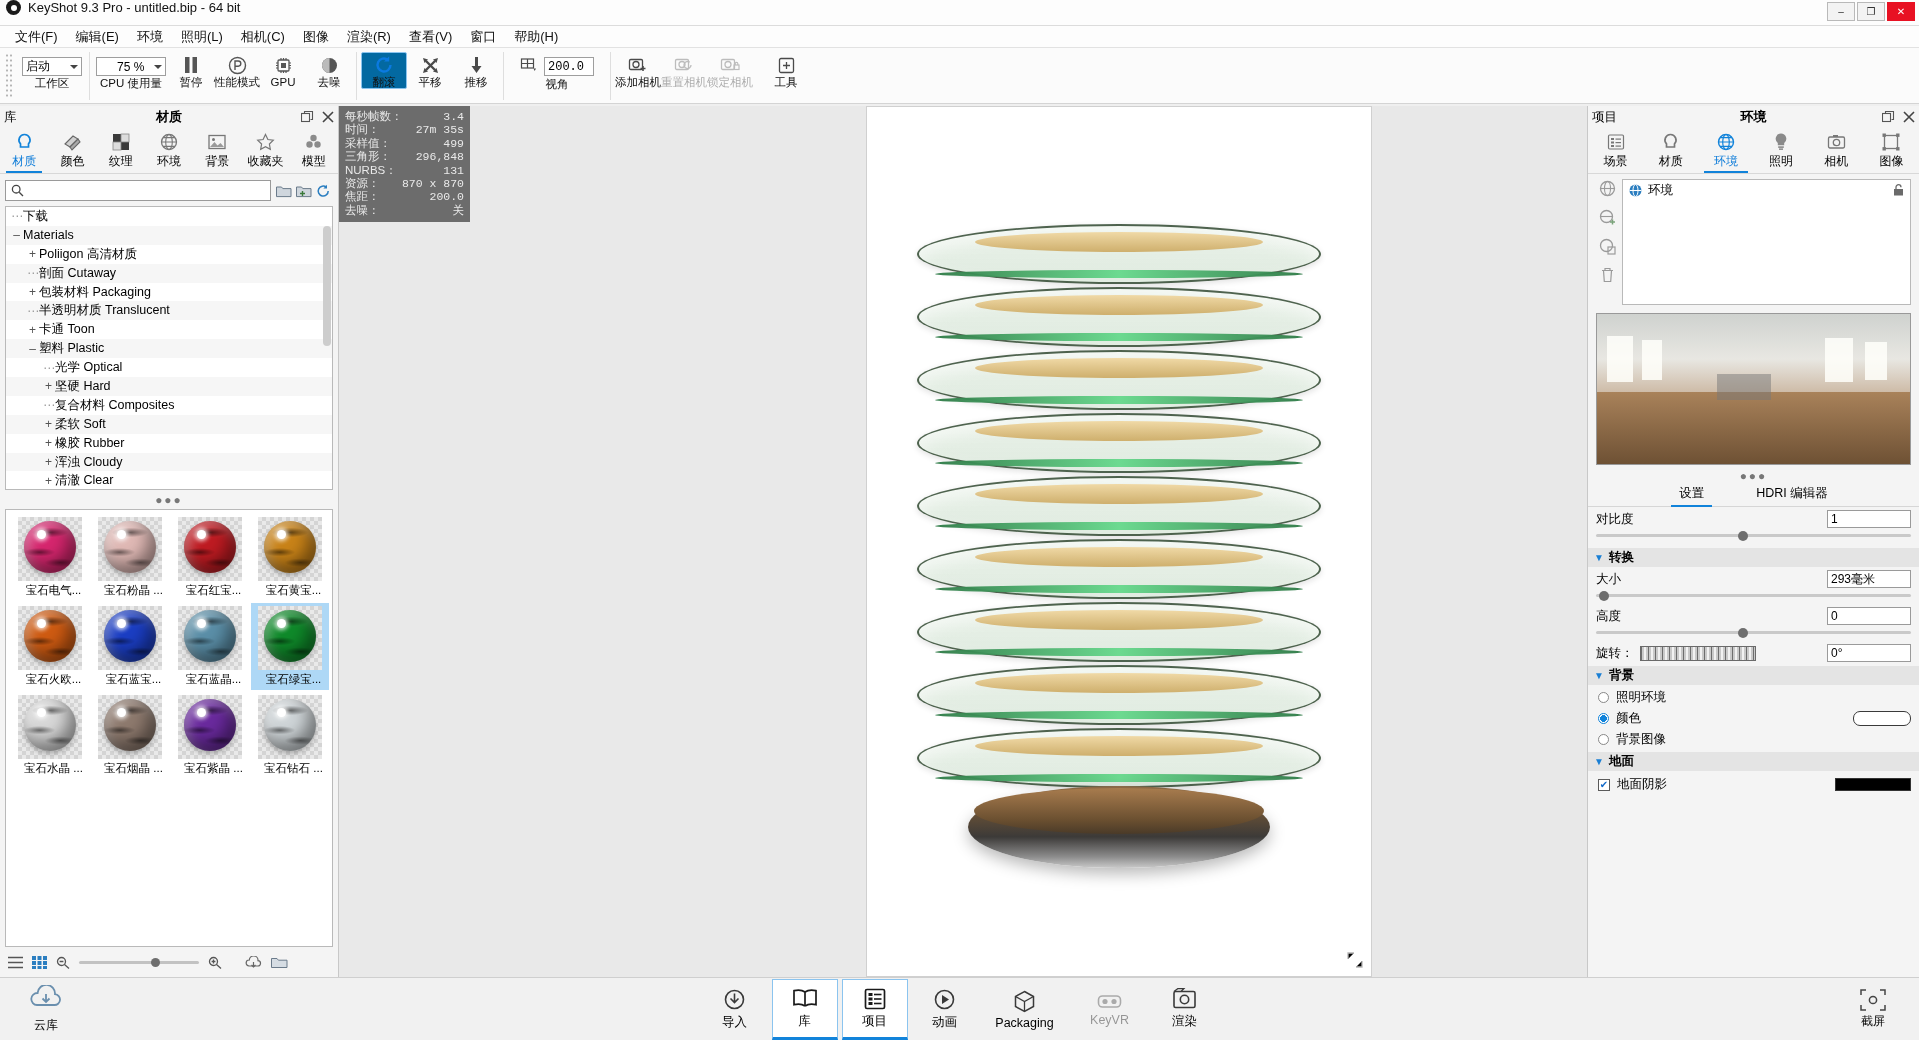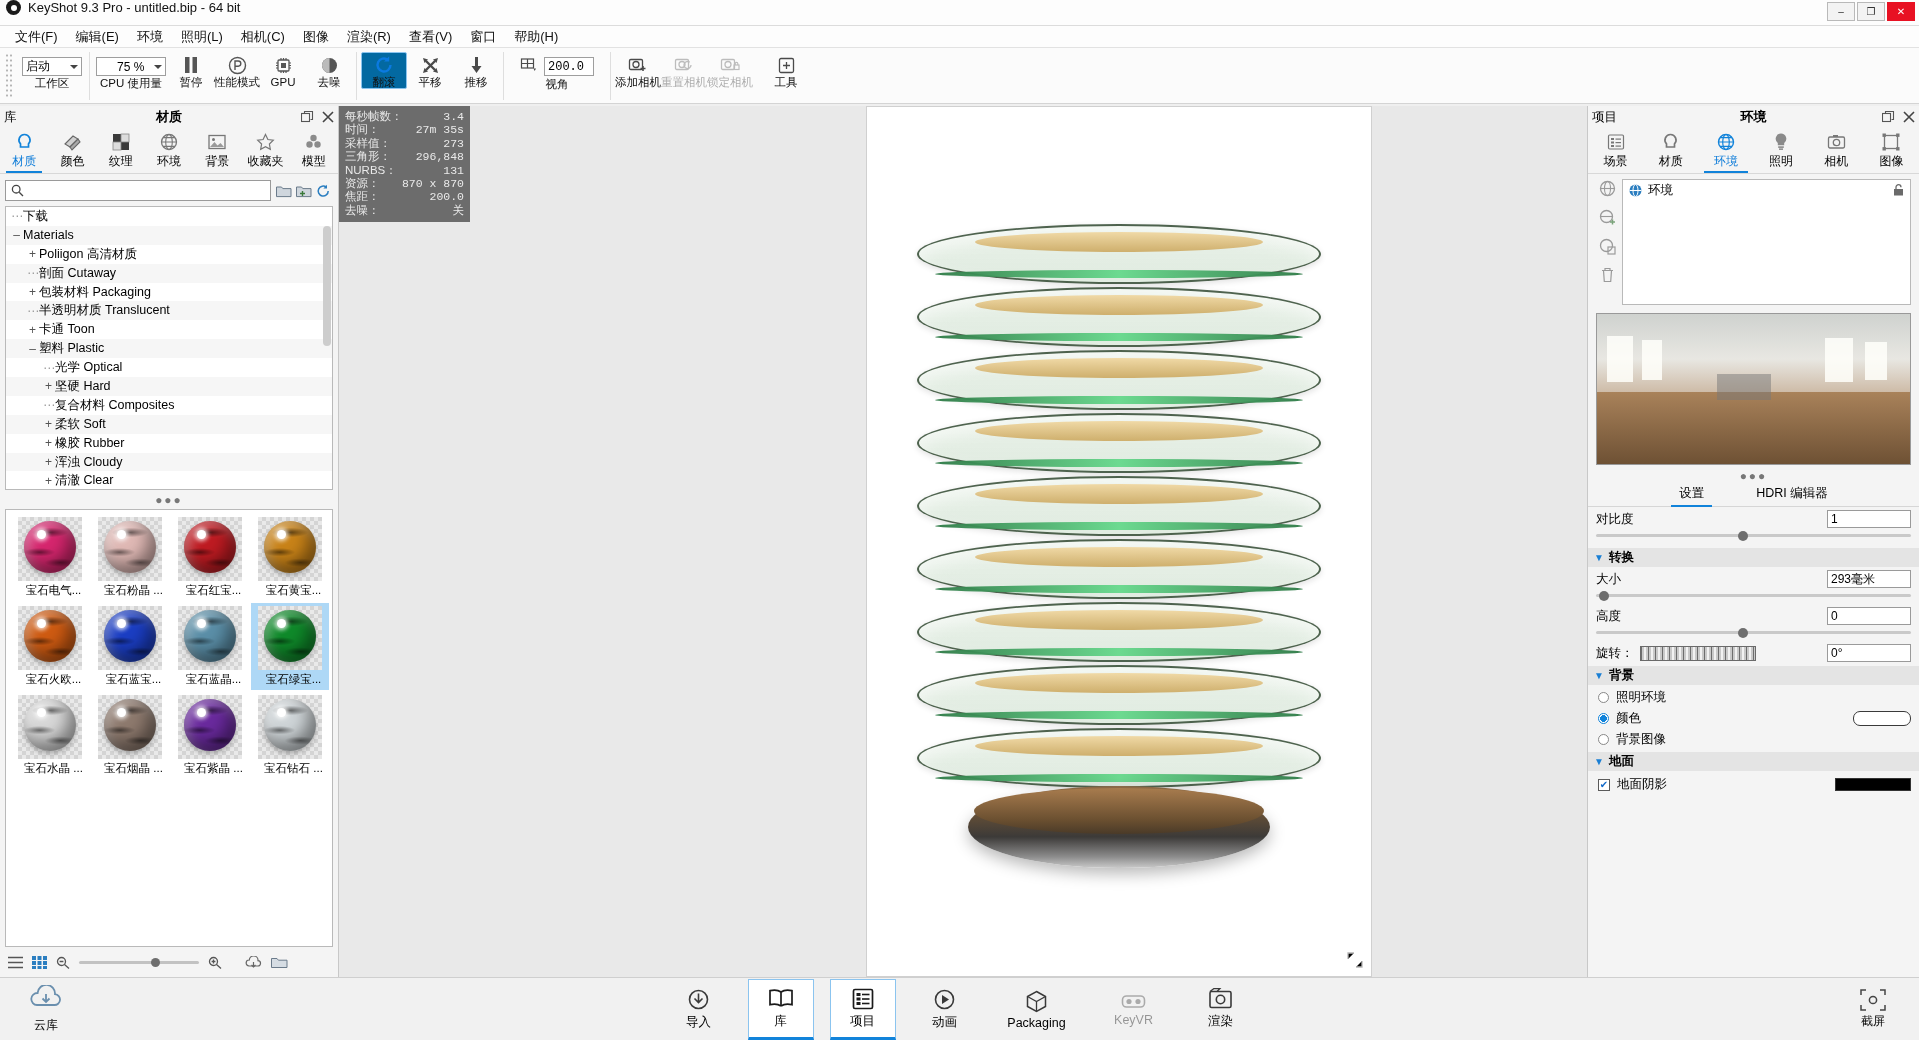--- a/index.html
+++ b/index.html
@@ -197,21 +197,21 @@
     display:flex;align-items:center;justify-content:center;font-size:10px;color:#1168c8; }
   .blackswatch{ margin-left:auto; width:76px;height:13px;background:#000;border:1px solid #333; }
   .ruler{ width:116px;height:15px;border:1px solid #6a6a6a;
     background:repeating-linear-gradient(90deg,#6d6d6d 0 1px,#c9c9c9 1px 3px,#f2f2f2 3px 5px,#c9c9c9 5px 7px); }
 
   
   .bottom{ position:absolute; left:0; right:0; bottom:0; height:63px; background:#f1f1f1;
     border-top:1px solid #cfcfcf; display:flex; align-items:center; }
   .cloud{ width:92px; display:flex; flex-direction:column; align-items:center;
     justify-content:center; font-size:12px; gap:8px; }
-  .bcenter{ flex:1; display:flex; align-items:flex-end; justify-content:center; gap:16px; }
+  .bcenter{ flex:1; display:flex; align-items:flex-end; justify-content:center; gap:4px; }
   .bitem{ width:66px; height:61px; display:flex; flex-direction:column;
     align-items:center; justify-content:center; gap:2px; font-size:12.5px; }
   .bitem.act{ background:#fff; border:1px solid #8bc4ef; border-bottom:3px solid #1183da; }
   .bitem.dim{ opacity:.38; }
   .fullscreen{ width:92px; display:flex; flex-direction:column; align-items:center;
     justify-content:center; font-size:12px; gap:2px; }
   svg{ display:block; }
 </style>
 </head>
 <body>
@@ -753,21 +753,21 @@
           <div class="srow">
             <span class="k">每秒帧数：</span>
             <span class="v">3.4</span>
           </div>
           <div class="srow">
             <span class="k">时间：</span>
             <span class="v">27m 35s</span>
           </div>
           <div class="srow">
             <span class="k">采样值：</span>
-            <span class="v">273</span>
+            <span class="v">499</span>
           </div>
           <div class="srow">
             <span class="k">三角形：</span>
             <span class="v">296,848</span>
           </div>
           <div class="srow">
             <span class="k">NURBS：</span>
             <span class="v">131</span>
           </div>
           <div class="srow">

